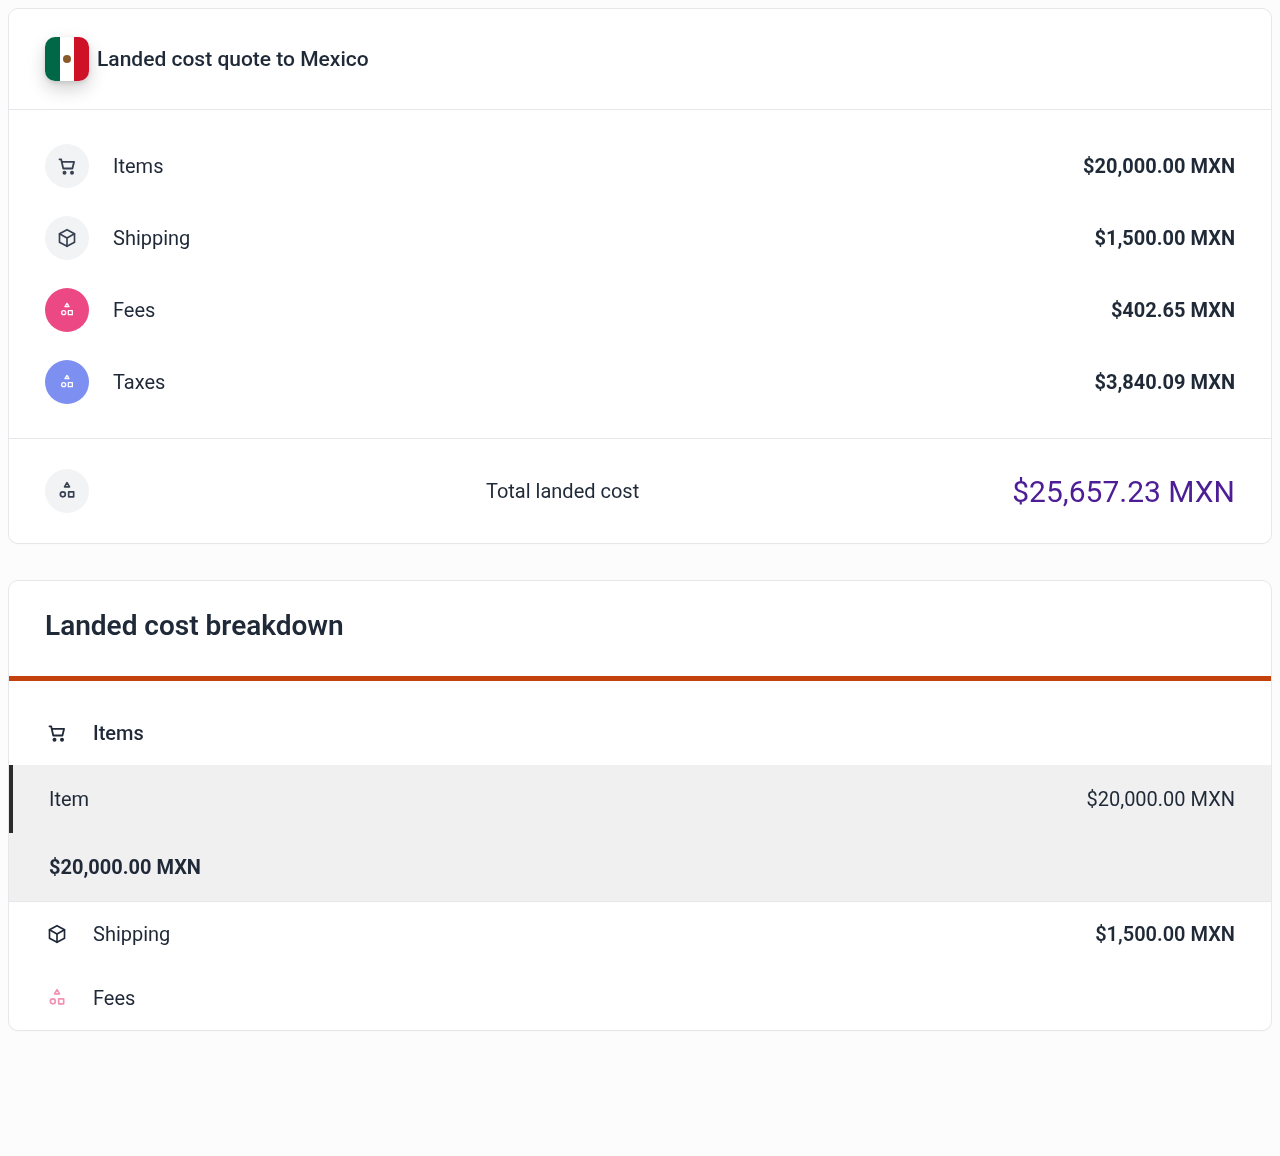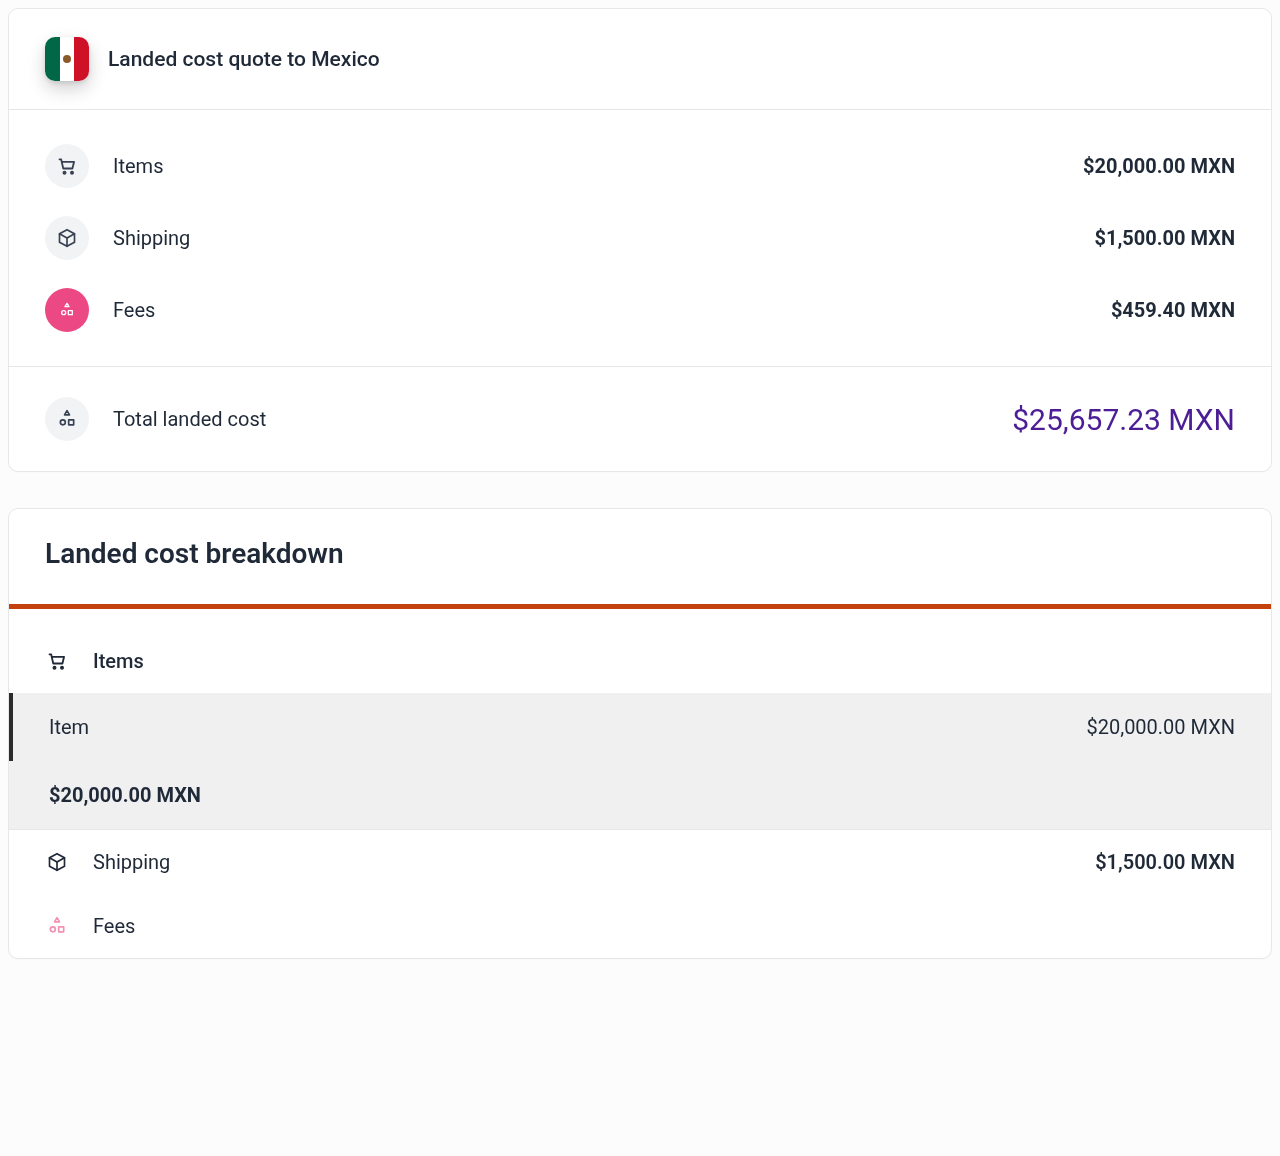--- a/index.html
+++ b/index.html
@@ -15,21 +15,21 @@
   border: 1px solid #e5e7eb;
   border-radius: 10px;
   margin-bottom: 36px;
   box-shadow: 0 1px 2px rgba(0,0,0,0.02);
   overflow: hidden;
 }
 .card-header {
   padding: 28px 36px;
   display: flex;
   align-items: center;
-  gap: 19px;
+  gap: 8px;
   border-bottom: 1px solid #e5e7eb;
 }
 .card-header-simple {
   padding: 28px 36px 34px 36px;
   border-bottom: 5px solid #c2410c;
 }
 .card-title {
   font-size: 21px;
   font-weight: 500;
   color: #1f2937;
@@ -91,20 +91,21 @@
   font-weight: 700;
   color: #1f2937;
 }
 .divider {
   border-top: 1px solid #e5e7eb;
 }
 .total-section {
   padding: 30px 36px;
   display: flex;
   align-items: center;
+  text-align: center;
 }
 .total-label {
   font-size: 20px;
   color: #1f2937;
   flex: 1;
 }
 .total-value {
   font-size: 30px;
   font-weight: 400;
   color: #4c1d95;
@@ -219,23 +220,34 @@
 
     <div class="row">
       <div class="row-icon pink">
         <svg class="icon-svg-sm" viewBox="0 0 24 24" fill="none" stroke="currentColor" stroke-width="2" stroke-linecap="round" stroke-linejoin="round">
           <path d="M12 2l3 5H9l3-5z"></path>
           <circle cx="7" cy="16" r="3"></circle>
           <rect x="14" y="13" width="6" height="6"></rect>
         </svg>
       </div>
       <div class="row-label">Fees</div>
-      <div class="row-value">$459.40 MXN</div>
-    </div>
-
+      <div class="row-value">$402.65 MXN</div>
+    </div>
+
+    <div class="row">
+      <div class="row-icon blue">
+        <svg class="icon-svg-sm" viewBox="0 0 24 24" fill="none" stroke="currentColor" stroke-width="2" stroke-linecap="round" stroke-linejoin="round">
+          <path d="M12 2l3 5H9l3-5z"></path>
+          <circle cx="7" cy="16" r="3"></circle>
+          <rect x="14" y="13" width="6" height="6"></rect>
+        </svg>
+      </div>
+      <div class="row-label">Taxes</div>
+      <div class="row-value">$3,840.09 MXN</div>
+    </div>
   </div>
 
   <div class="divider"></div>
 
   <div class="total-section">
     <div class="row-icon gray" style="margin-right:24px;">
       <svg class="icon-svg" viewBox="0 0 24 24" fill="none" stroke="currentColor" stroke-width="2" stroke-linecap="round" stroke-linejoin="round">
         <path d="M12 2l3 5H9l3-5z"></path>
         <circle cx="7" cy="16" r="3"></circle>
         <rect x="14" y="13" width="6" height="6"></rect>

